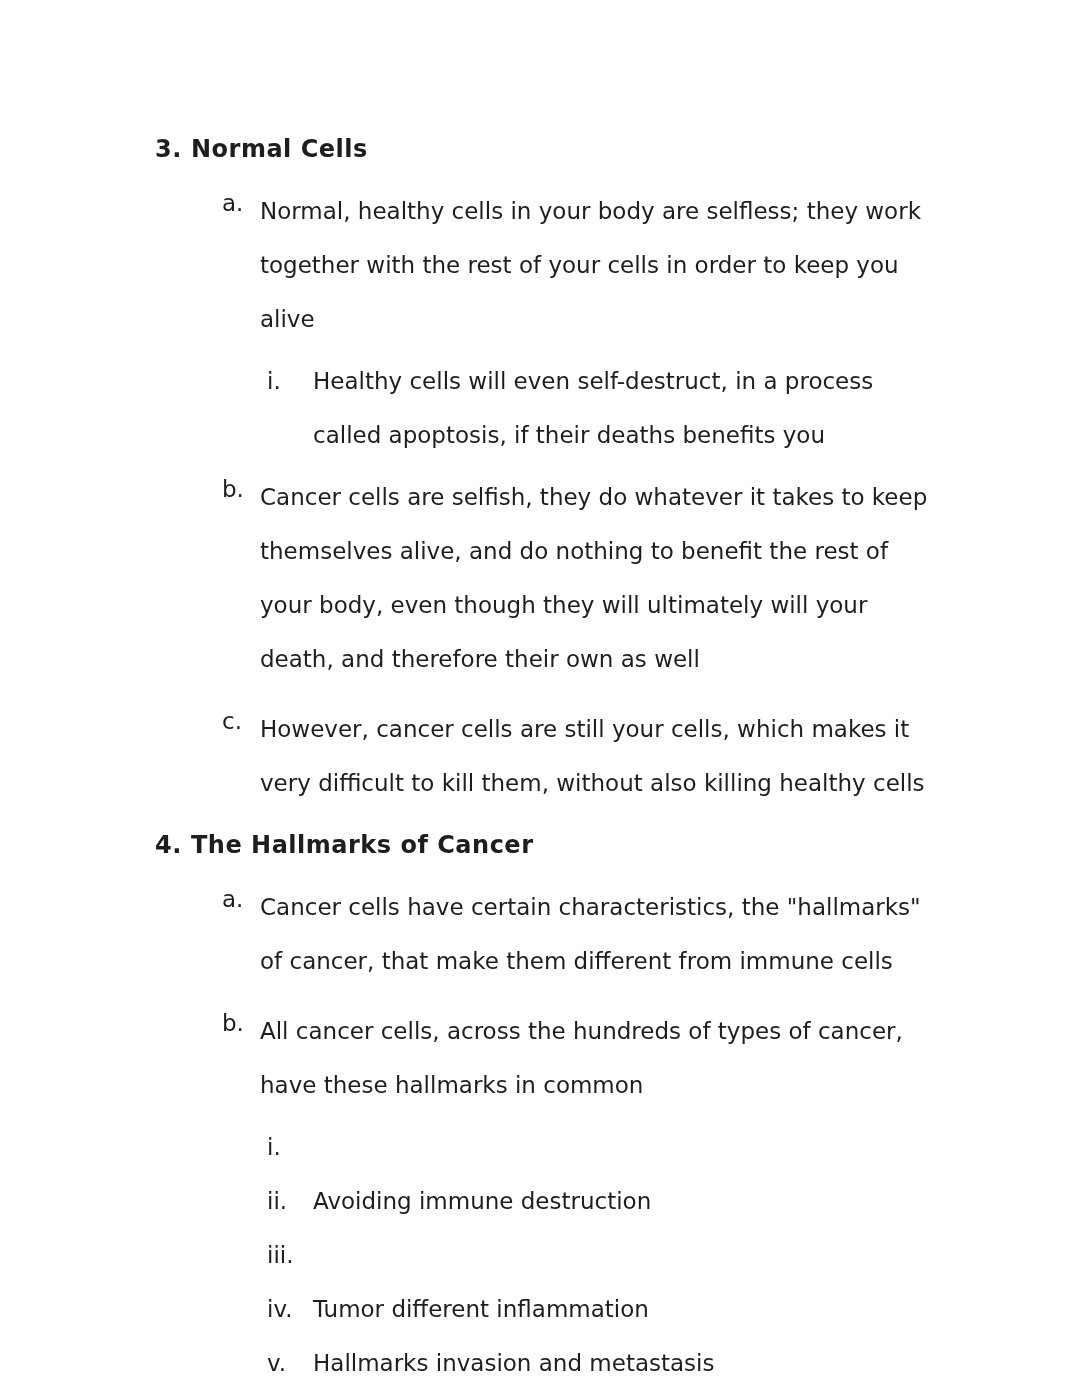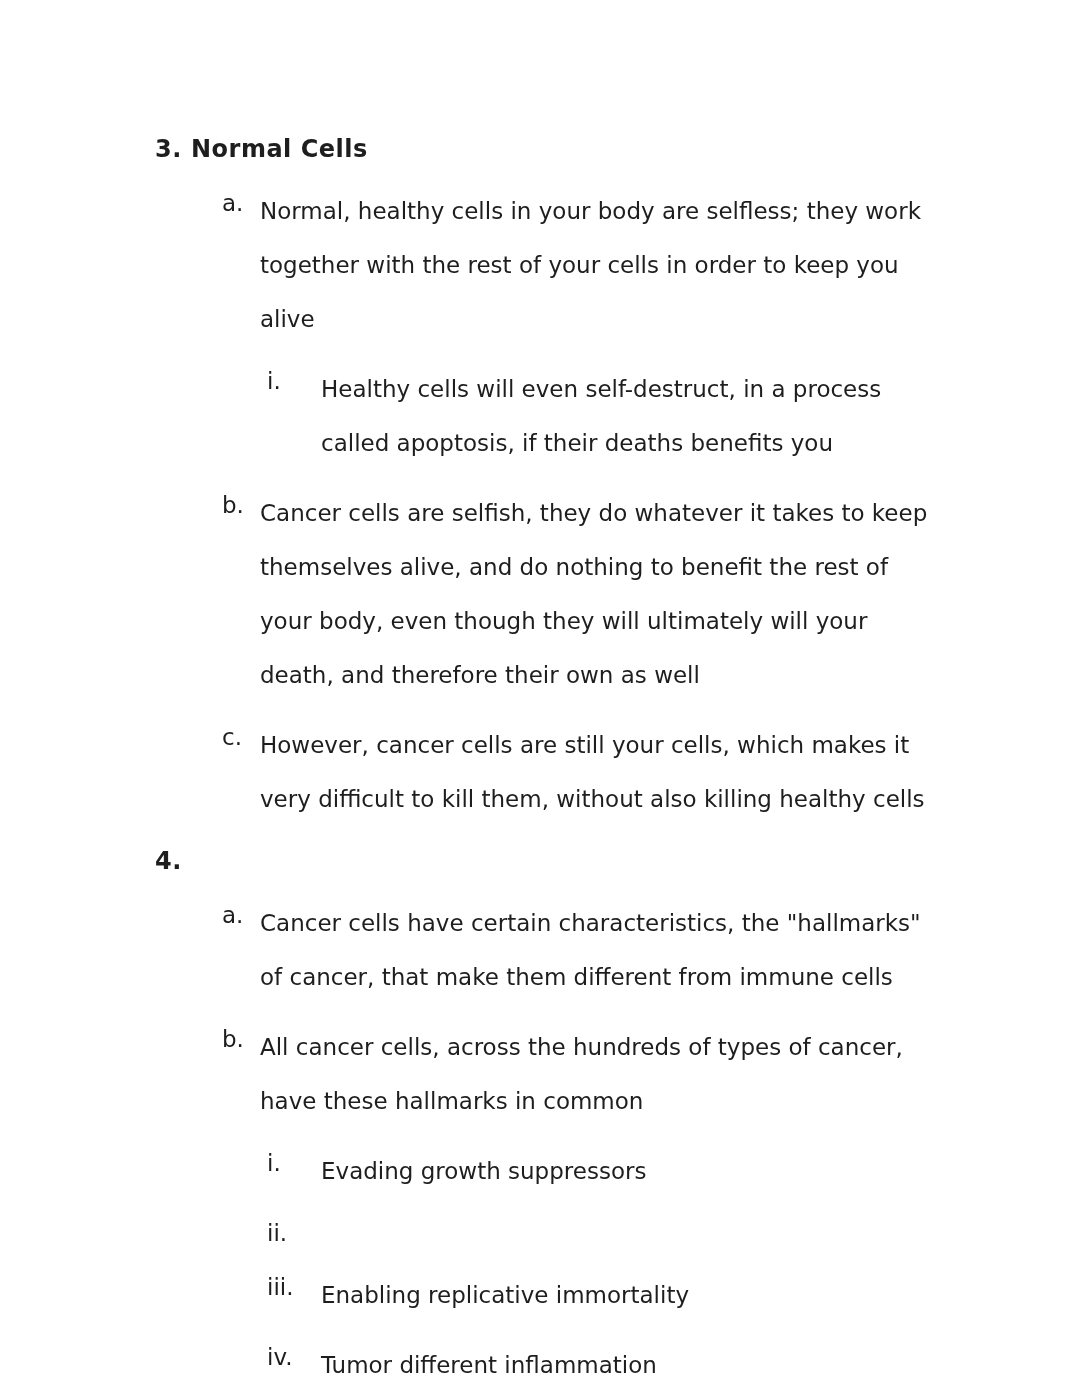--- a/index.html
+++ b/index.html
@@ -55,21 +55,21 @@
     margin-left: 112px;
     align-items: flex-start;
   }
   .l3 .numeral {
     width: 46px;
     flex: 0 0 auto;
     line-height: 54px;
     font-size: 23px;
   }
   .l3 .txt {
-    margin: 8px;
+    margin: 0;
     width: 600px;
     line-height: 54px;
     font-size: 23px;
   }
 </style>
 </head>
 <body>
 
 <div class="page">
   <div class="content">
@@ -94,44 +94,44 @@
       <p class="txt">Cancer cells are selfish, they do whatever it takes to keep themselves alive, and do nothing to benefit the rest of your body, even though they will ultimately will your death, and therefore their own as well</p>
     </div>
 
     <div class="l2">
       <span class="letter">c.</span>
       <p class="txt">However, cancer cells are still your cells, which makes it very difficult to kill them, without also killing healthy cells</p>
     </div>
 
     <div class="h1row">
       <span class="num">4.</span>
+      <span class="title">The Hallmarks of Cancer</span>
     </div>
 
     <div class="l2">
       <span class="letter">a.</span>
       <p class="txt">Cancer cells have certain characteristics, the "hallmarks" of cancer, that make them different from immune cells</p>
     </div>
 
     <div class="l2">
       <span class="letter">b.</span>
       <p class="txt">All cancer cells, across the hundreds of types of cancer, have these hallmarks in common</p>
     </div>
 
     <div class="l3">
       <span class="numeral">i.</span>
-      <p class="txt">Evading growth suppressors</p>
     </div>
 
     <div class="l3">
       <span class="numeral">ii.</span>
+      <p class="txt">Avoiding immune destruction</p>
     </div>
 
     <div class="l3">
       <span class="numeral">iii.</span>
-      <p class="txt">Enabling replicative immortality</p>
     </div>
 
     <div class="l3">
       <span class="numeral">iv.</span>
       <p class="txt">Tumor different inflammation</p>
     </div>
 
     <div class="l3">
       <span class="numeral">v.</span>
       <p class="txt">Hallmarks invasion and metastasis</p>

